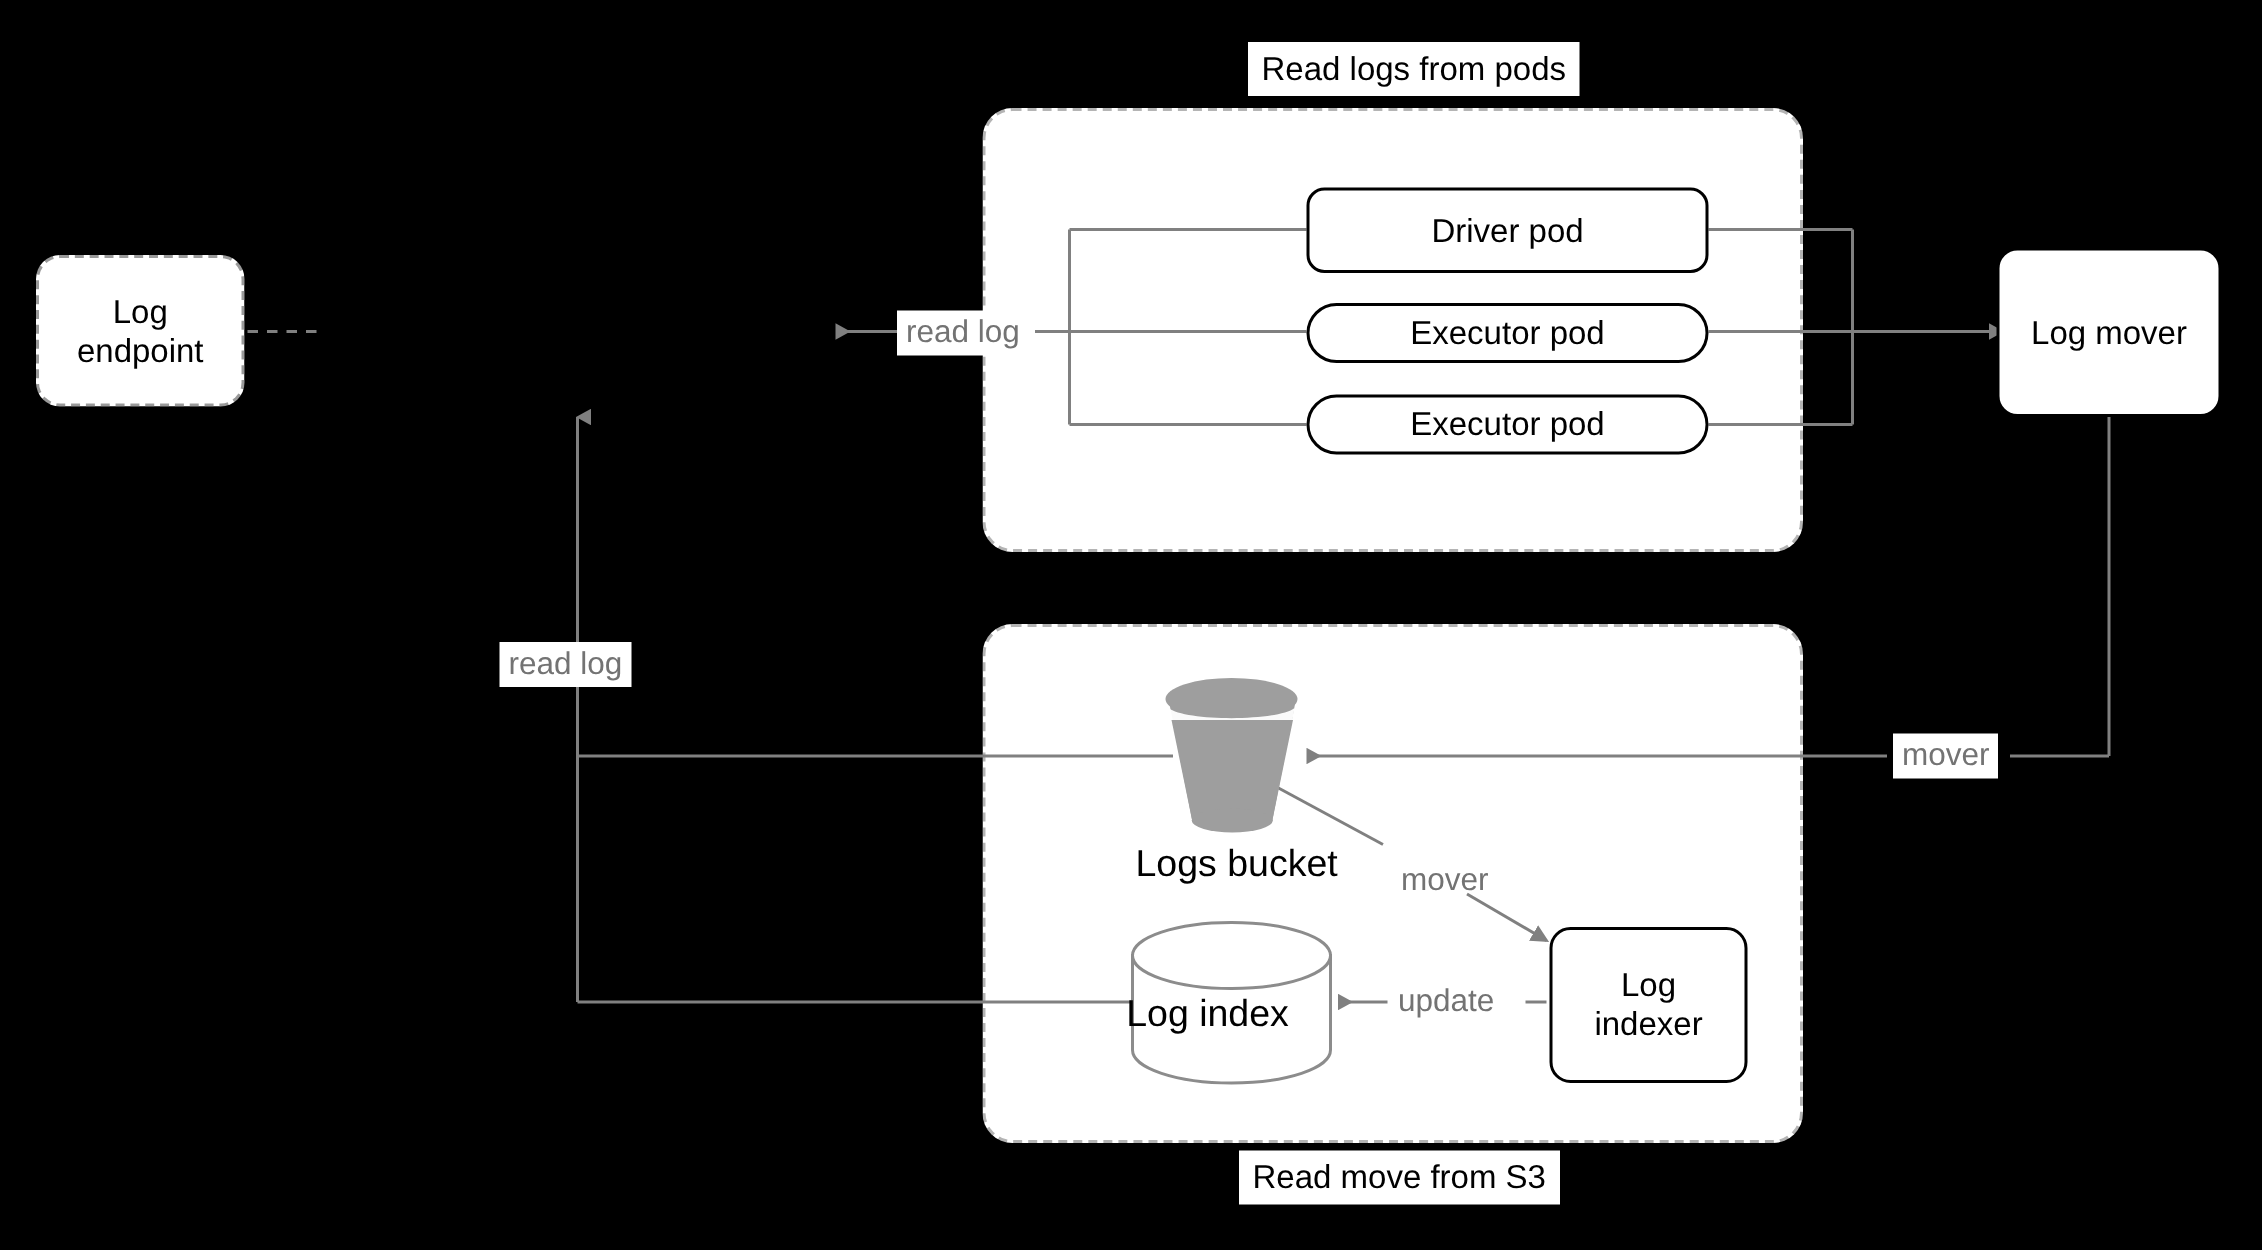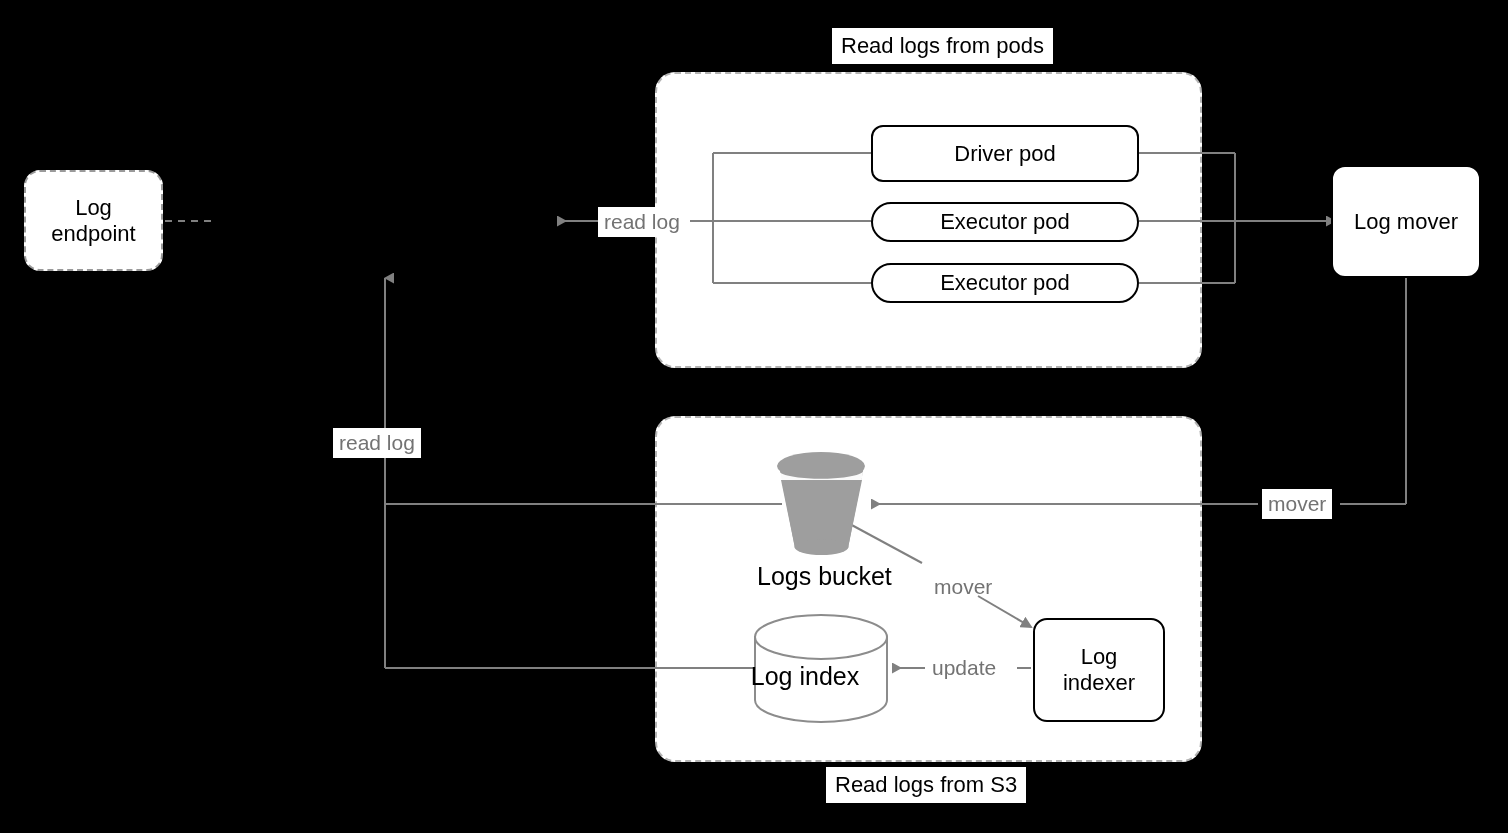--- a/index.html
+++ b/index.html
@@ -171,15 +171,15 @@
   <div class="edge-label" style="left:333px;top:428px;">read log</div>
 
   <div class="edge-label" style="left:1262px;top:489px;">mover</div>
 
   <div class="edge-label" style="left:928px;top:572px;background:transparent;">mover</div>
 
   <div class="edge-label" style="left:926px;top:653px;background:transparent;">update</div>
 
   <div class="group-label" style="left:832px;top:28px;">Read logs from pods</div>
 
-  <div class="group-label" style="left:826px;top:767px;">Read logs from S3</div>
+  <div class="group-label" style="left:826px;top:767px;">Read move from S3</div>
 
 </div>
 
 </body></html>

